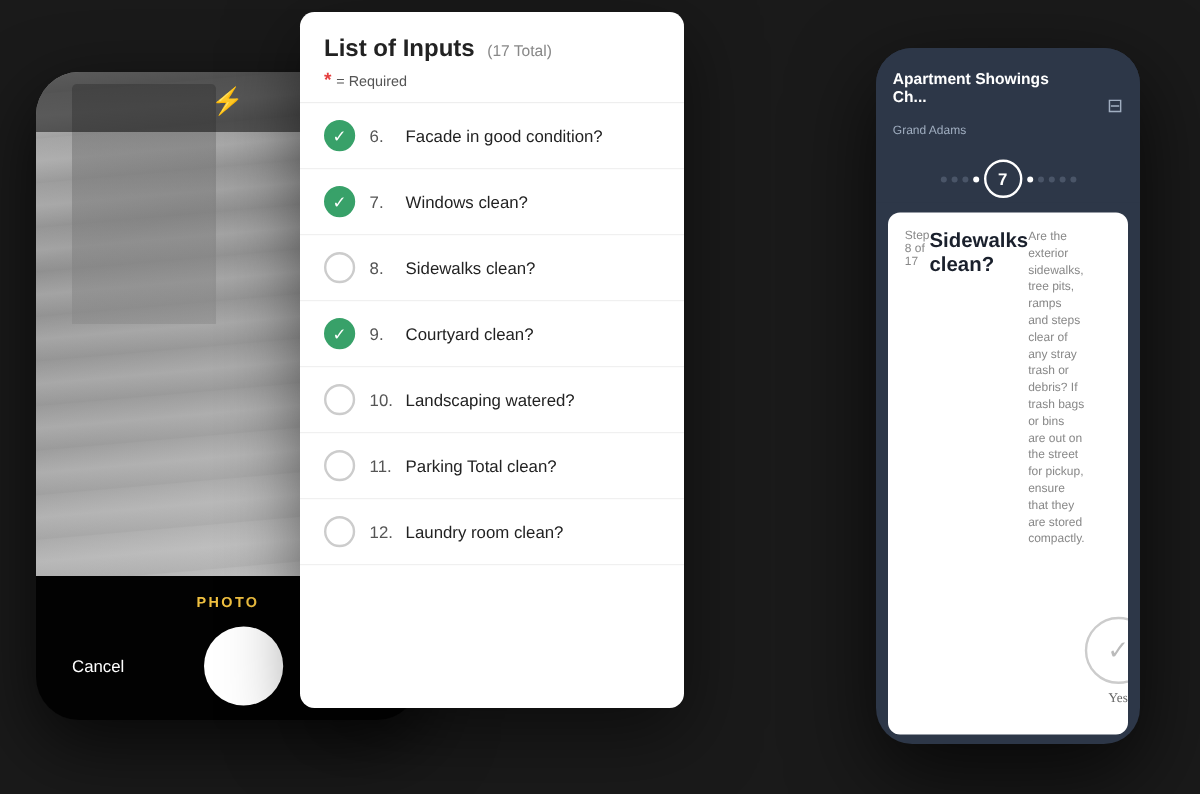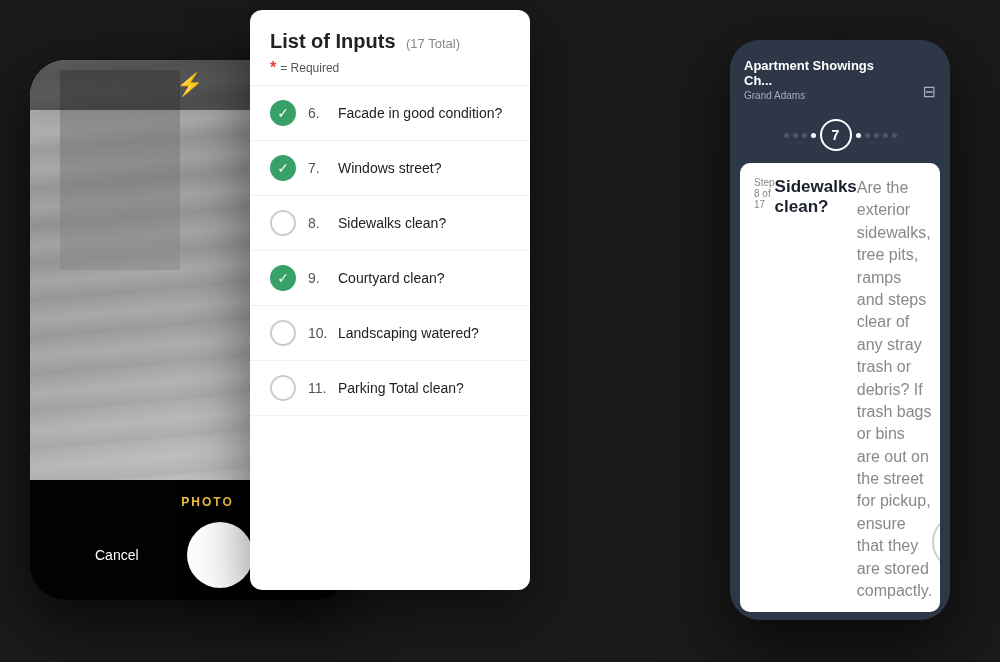--- a/index.html
+++ b/index.html
@@ -70,21 +70,20 @@
     }
     .camera-bottom-bar {
       position: absolute;
       bottom: 0; left: 0; right: 0;
       height: 120px;
       background: rgba(0,0,0,0.85);
       display: flex;
       flex-direction: column;
       align-items: center;
       justify-content: center;
-      padding-left: 35px;
     }
     .camera-mode-label {
       color: #f0c040;
       font-size: 12px;
       letter-spacing: 2px;
       font-weight: 600;
       margin-bottom: 16px;
     }
     .camera-controls {
       display: flex;
@@ -110,21 +109,21 @@
     .camera-flip {
       color: #fff;
       font-size: 22px;
     }
 
     
     .inputs-panel {
       position: absolute;
       left: 250px;
       top: 10px;
-      width: 280px;
+      width: 320px;
       height: 580px;
       background: #fff;
       border-radius: 12px;
       box-shadow: 0 20px 60px rgba(0,0,0,0.5);
       overflow: hidden;
       z-index: 2;
     }
     .inputs-panel-header {
       padding: 20px 20px 8px 20px;
       border-bottom: 1px solid #eee;
@@ -206,34 +205,34 @@
       box-shadow: 0 25px 70px rgba(0,0,0,0.7);
       overflow: hidden;
       z-index: 3;
       display: flex;
       flex-direction: column;
     }
     .mobile-header {
       background: #2d3748;
       padding: 18px 14px 10px 14px;
       display: flex;
-      align-items: flex-end;
+      align-items: center;
       justify-content: space-between;
       gap: 24px;
     }
     .mobile-header-text {}
     .mobile-header-title {
       color: #fff;
       font-size: 13px;
       font-weight: 600;
     }
     .mobile-header-sub {
       color: #a0aec0;
       font-size: 10px;
-      margin-top: 2px;
+      margin-top: 16px;
     }
     .mobile-header-icon {
       color: #a0aec0;
       font-size: 16px;
       margin-top: 2px;
     }
 
     
     .step-dots {
       display: flex;
@@ -281,21 +280,21 @@
       margin-bottom: 4px;
     }
     .mobile-card-question {
       font-size: 17px;
       font-weight: 700;
       color: #1a202c;
       margin-bottom: 8px;
       line-height: 1.2;
     }
     .mobile-card-desc {
-      font-size: 16px;
+      font-size: 10px;
       color: #888;
       line-height: 1.4;
     }
     .mobile-card-options {
       display: flex;
       gap: 16px;
       justify-content: center;
       margin-top: auto;
       margin-bottom: 10px;
     }
@@ -370,21 +369,21 @@
 
     <div class="input-item">
       <div class="input-item-check checked">✓</div>
       <span class="input-item-num">6.</span>
       <span class="input-item-label">Facade in good condition?</span>
     </div>
 
     <div class="input-item">
       <div class="input-item-check checked">✓</div>
       <span class="input-item-num">7.</span>
-      <span class="input-item-label">Windows street?</span>
+      <span class="input-item-label">Windows clean?</span>
     </div>
 
     <div class="input-item">
       <div class="input-item-check empty"></div>
       <span class="input-item-num">8.</span>
       <span class="input-item-label">Sidewalks clean?</span>
     </div>
 
     <div class="input-item">
       <div class="input-item-check checked">✓</div>
@@ -397,20 +396,25 @@
       <span class="input-item-num">10.</span>
       <span class="input-item-label">Landscaping watered?</span>
     </div>
 
     <div class="input-item">
       <div class="input-item-check empty"></div>
       <span class="input-item-num">11.</span>
       <span class="input-item-label">Parking Total clean?</span>
     </div>
 
+    <div class="input-item">
+      <div class="input-item-check empty"></div>
+      <span class="input-item-num">12.</span>
+      <span class="input-item-label">Laundry room clean?</span>
+    </div>
 
 
   </div>
 </div>
 
 <div class="mobile-screen">
 
   <div class="mobile-header">
     <div class="mobile-header-text">
       <div class="mobile-header-title">Apartment Showings Ch...</div>

